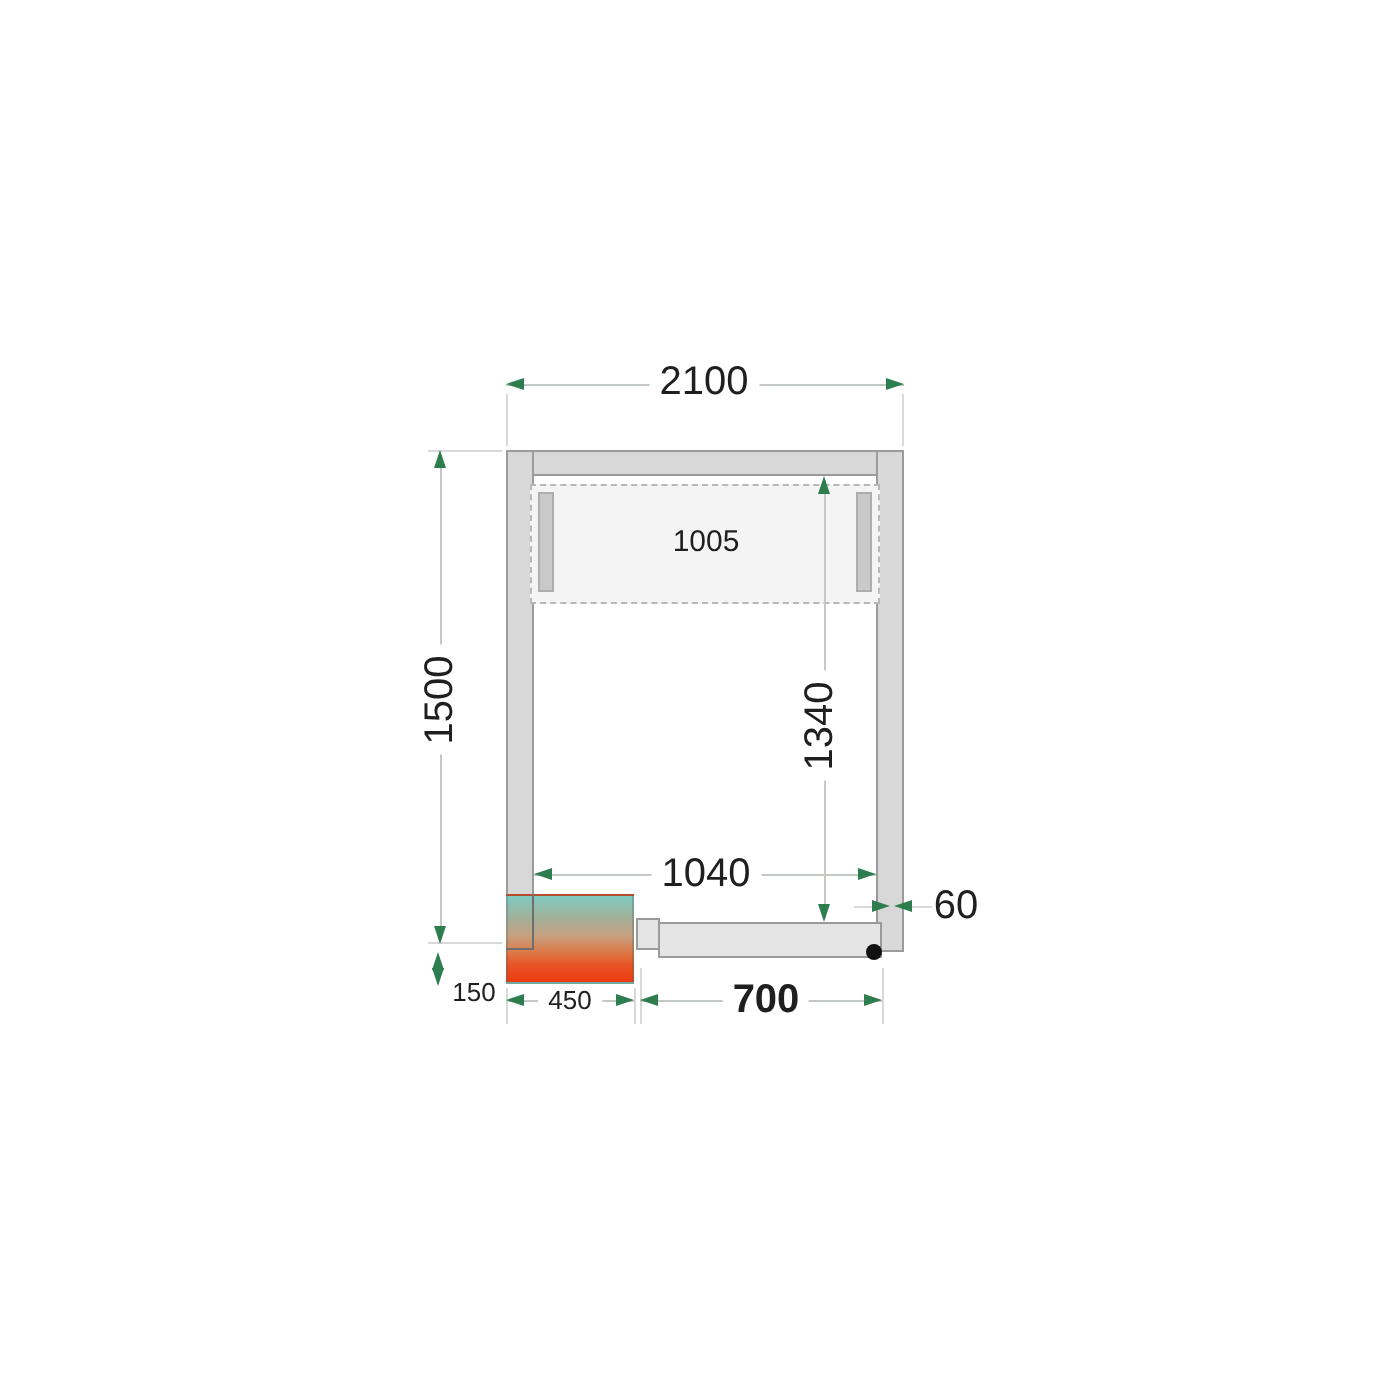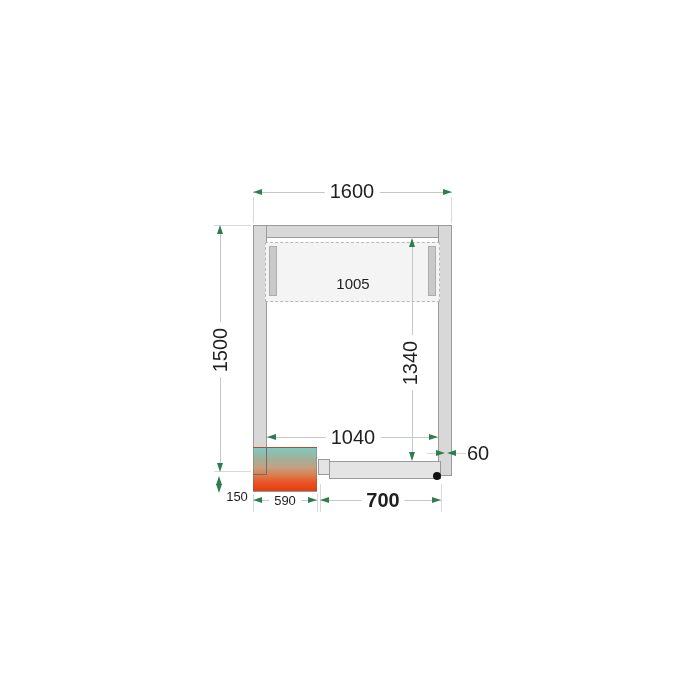--- a/index.html
+++ b/index.html
@@ -40,36 +40,36 @@
 <div id="canvas">
 
   <div class="wall" style="left:253px;top:225px;width:199px;height:13px;"></div>
   <div class="wall" style="left:253px;top:225px;width:14px;height:251px;"></div>
   <div class="wall" style="left:438px;top:225px;width:14px;height:251px;"></div>
 
   <div class="evap">
     <div class="evapbar" style="left:3px;"></div>
     <div class="evapbar" style="right:3px;"></div>
   </div>
-  <div class="label md" style="left:353px;top:271px;margin-top:12px;">1005</div>
+  <div class="label md" style="left:353px;top:271px;">1005</div>
 
   <div class="condenser"></div>
   <div class="wedge" style="left:266px;top:447px;width:1px;height:28px;"></div>
   <div class="wedge" style="left:253px;top:474px;width:14px;height:1px;"></div>
 
   <div class="doorpiece" style="left:318px;top:459px;width:12px;height:16px;"></div>
   <div class="doorpiece" style="left:329px;top:461px;width:112px;height:18px;"></div>
   <div class="dot"></div>
 
   <div class="vline ext" style="left:253px;top:197px;height:26px;"></div>
   <div class="vline ext" style="left:451px;top:197px;height:26px;"></div>
   <div class="hline" style="left:253px;top:192px;width:199px;"></div>
   <div class="ah l" style="left:253px;top:189px;"></div>
   <div class="ah r" style="left:443px;top:189px;"></div>
-  <div class="label bg" style="left:352px;top:191px;">1600</div>
+  <div class="label bg" style="left:352px;top:191px;">2100</div>
 
   <div class="hline ext" style="left:214px;top:225px;width:37px;"></div>
   <div class="hline ext" style="left:214px;top:471px;width:37px;"></div>
   <div class="vline" style="left:220px;top:228px;height:241px;"></div>
   <div class="ah u" style="left:217px;top:225px;"></div>
   <div class="ah d" style="left:217px;top:463px;"></div>
   <div class="label vert bg" style="left:220px;top:350px;">1500</div>
 
   <div class="vline" style="left:412px;top:240px;height:219px;"></div>
   <div class="ah u" style="left:409px;top:238px;"></div>
@@ -92,19 +92,19 @@
   <div class="hline" style="left:320px;top:500px;width:121px;"></div>
   <div class="ah l" style="left:320px;top:497px;"></div>
   <div class="ah r" style="left:432px;top:497px;"></div>
   <div class="label bg" style="left:383px;top:500px;font-weight:bold;">700</div>
 
   <div class="vline ext" style="left:253px;top:494px;height:18px;"></div>
   <div class="vline ext" style="left:317px;top:494px;height:18px;"></div>
   <div class="hline" style="left:253px;top:500px;width:64px;"></div>
   <div class="ah l" style="left:253px;top:497px;"></div>
   <div class="ah r" style="left:308px;top:497px;"></div>
-  <div class="label sm bg" style="left:285px;top:500px;">590</div>
+  <div class="label sm bg" style="left:285px;top:500px;">450</div>
 
   <div class="ah u" style="left:216px;top:476px;"></div>
   <div class="ah d" style="left:216px;top:484px;"></div>
   <div class="label sm" style="left:237px;top:496px;">150</div>
 
 </div>
 
 </body></html>

